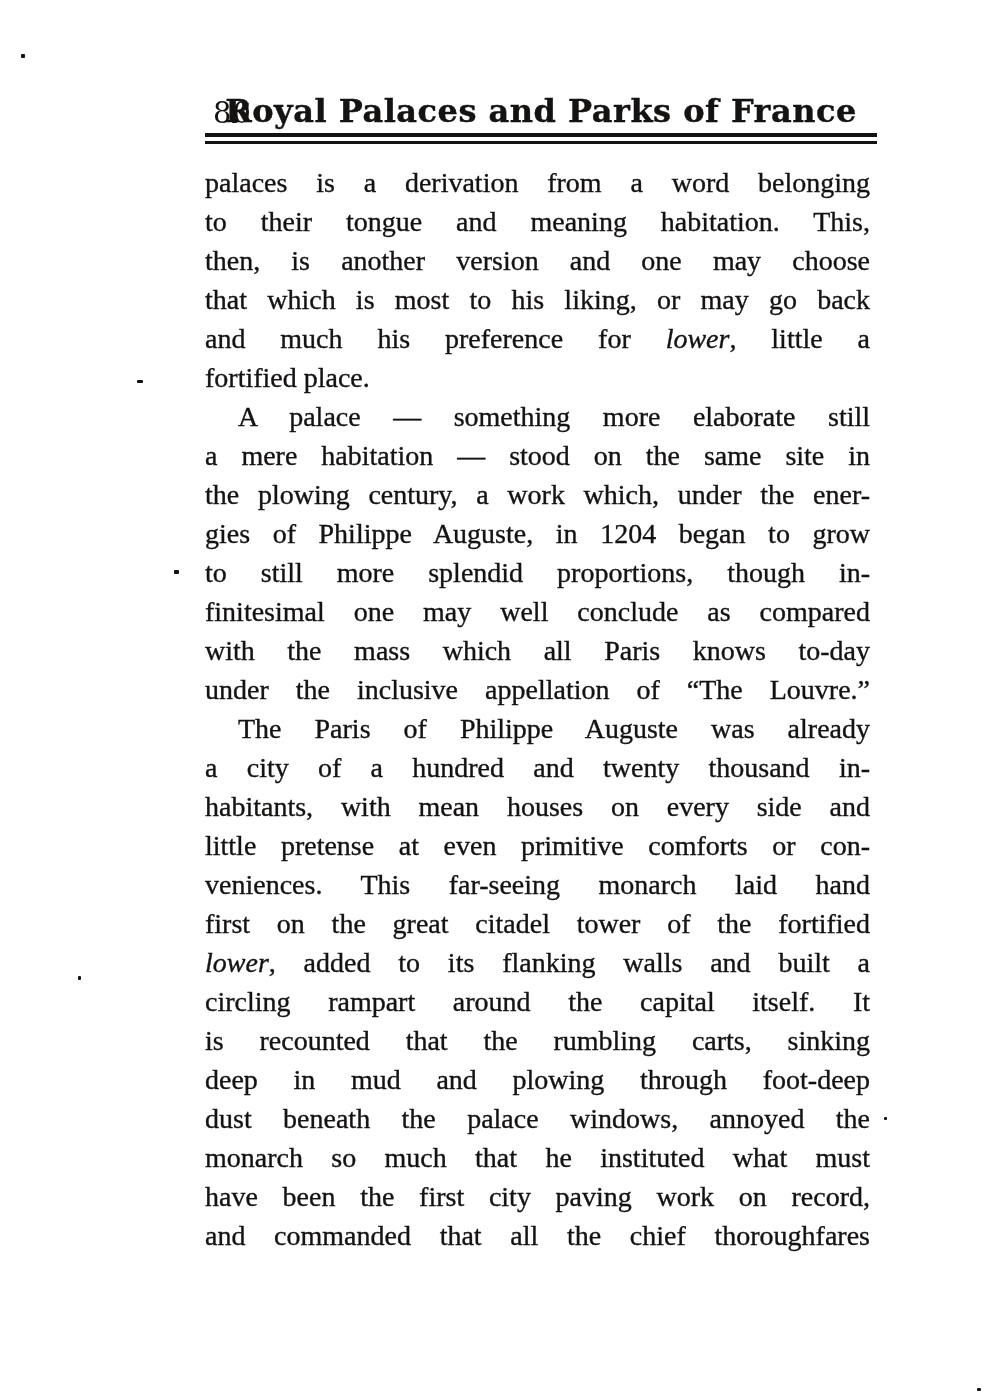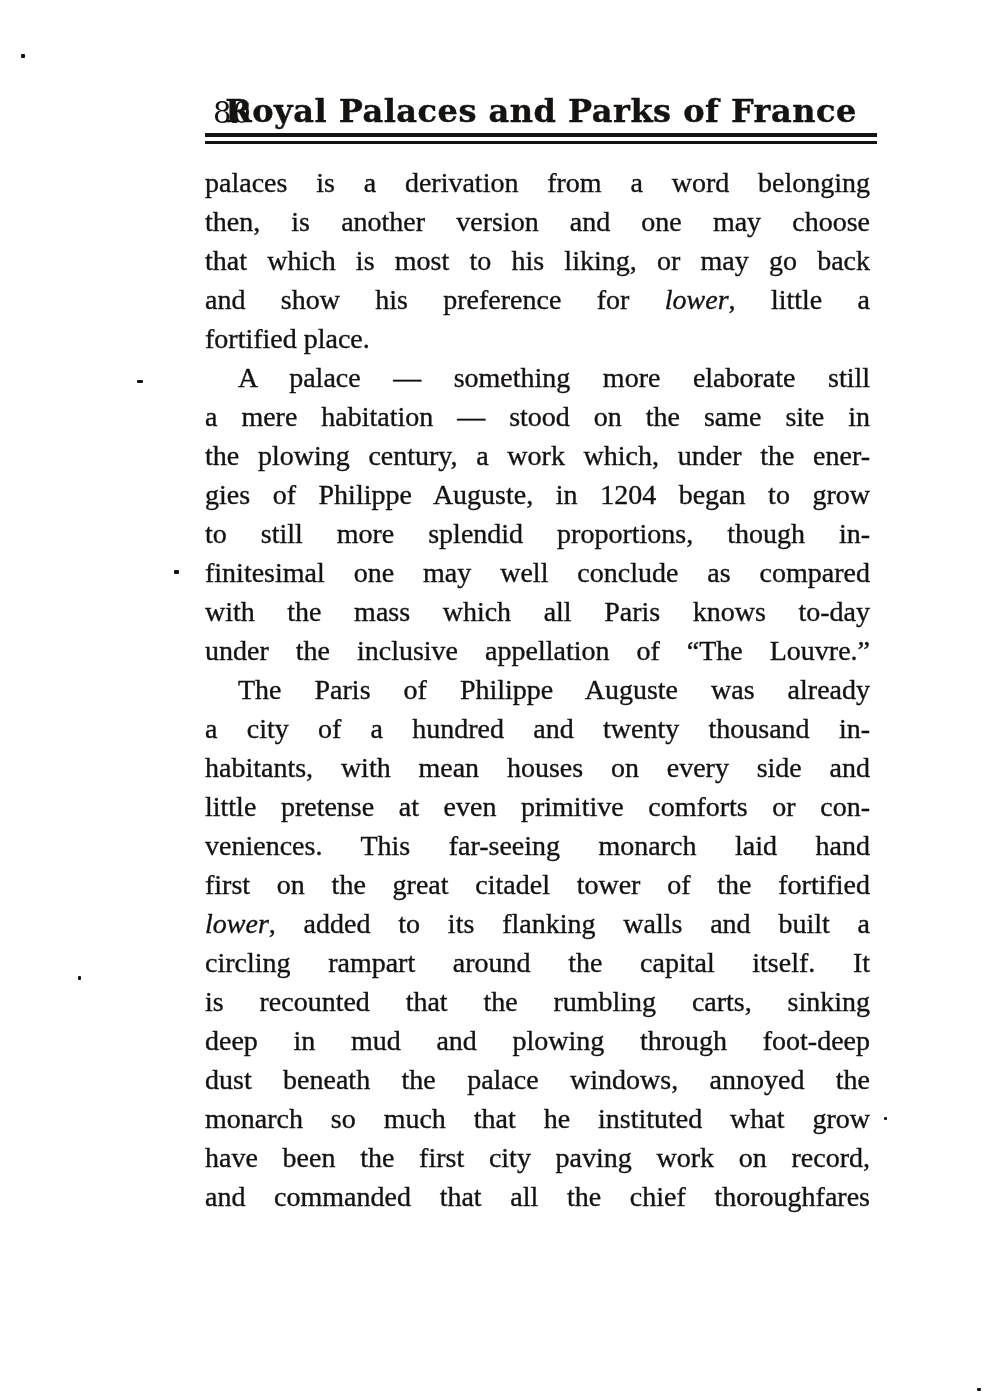--- a/index.html
+++ b/index.html
@@ -90,23 +90,24 @@
 
   <div class="head-rule">
     <div class="rule-thick"></div>
     <div class="rule-gap"></div>
     <div class="rule-thin"></div>
   </div>
 
   <div class="text-block">
       <div>
         <div class="line"><span>palaces is a derivation from a word belonging</span></div>
+        <div class="line"><span>to their tongue and meaning habitation. This,</span></div>
         <div class="line"><span>then, is another version and one may choose</span></div>
         <div class="line"><span>that which is most to his liking, or may go back</span></div>
-        <div class="line"><span>and show his preference for </span><i>lower</i><span>, little a</span></div>
+        <div class="line"><span>and much his preference for </span><i>lower</i><span>, little a</span></div>
         <div class="line align-left"><span>fortified place.</span></div>
       </div>
       <div>
         <div class="line first-indent"><span>A palace — something more elaborate still</span></div>
         <div class="line"><span>a mere habitation — stood on the same site in</span></div>
         <div class="line"><span>the plowing century, a work which, under the ener-</span></div>
         <div class="line"><span>gies of Philippe Auguste, in 1204 began to grow</span></div>
         <div class="line"><span>to still more splendid proportions, though in-</span></div>
         <div class="line"><span>finitesimal one may well conclude as compared</span></div>
         <div class="line"><span>with the mass which all Paris knows to-day</span></div>
@@ -117,21 +118,21 @@
         <div class="line"><span>a city of a hundred and twenty thousand in-</span></div>
         <div class="line"><span>habitants, with mean houses on every side and</span></div>
         <div class="line"><span>little pretense at even primitive comforts or con-</span></div>
         <div class="line"><span>veniences. This far-seeing monarch laid hand</span></div>
         <div class="line"><span>first on the great citadel tower of the fortified</span></div>
         <div class="line"><i>lower</i><span>, added to its flanking walls and built a</span></div>
         <div class="line"><span>circling rampart around the capital itself. It</span></div>
         <div class="line"><span>is recounted that the rumbling carts, sinking</span></div>
         <div class="line"><span>deep in mud and plowing through foot-deep</span></div>
         <div class="line"><span>dust beneath the palace windows, annoyed the</span></div>
-        <div class="line"><span>monarch so much that he instituted what grow</span></div>
+        <div class="line"><span>monarch so much that he instituted what must</span></div>
         <div class="line"><span>have been the first city paving work on record,</span></div>
         <div class="line"><span>and commanded that all the chief thoroughfares</span></div>
       </div>
     </div>
 
   <div class="speck" style="left:21px;  top:54px;   width:4px; height:4px;"></div>
   <div class="speck" style="left:232px; top:119px;  width:5px; height:4px;"></div>
   <div class="speck" style="left:137px; top:380px;  width:6px; height:3px;"></div>
   <div class="speck" style="left:174px; top:570px;  width:5px; height:4px;"></div>
   <div class="speck" style="left:78px;  top:976px;  width:3px; height:4px;"></div>

